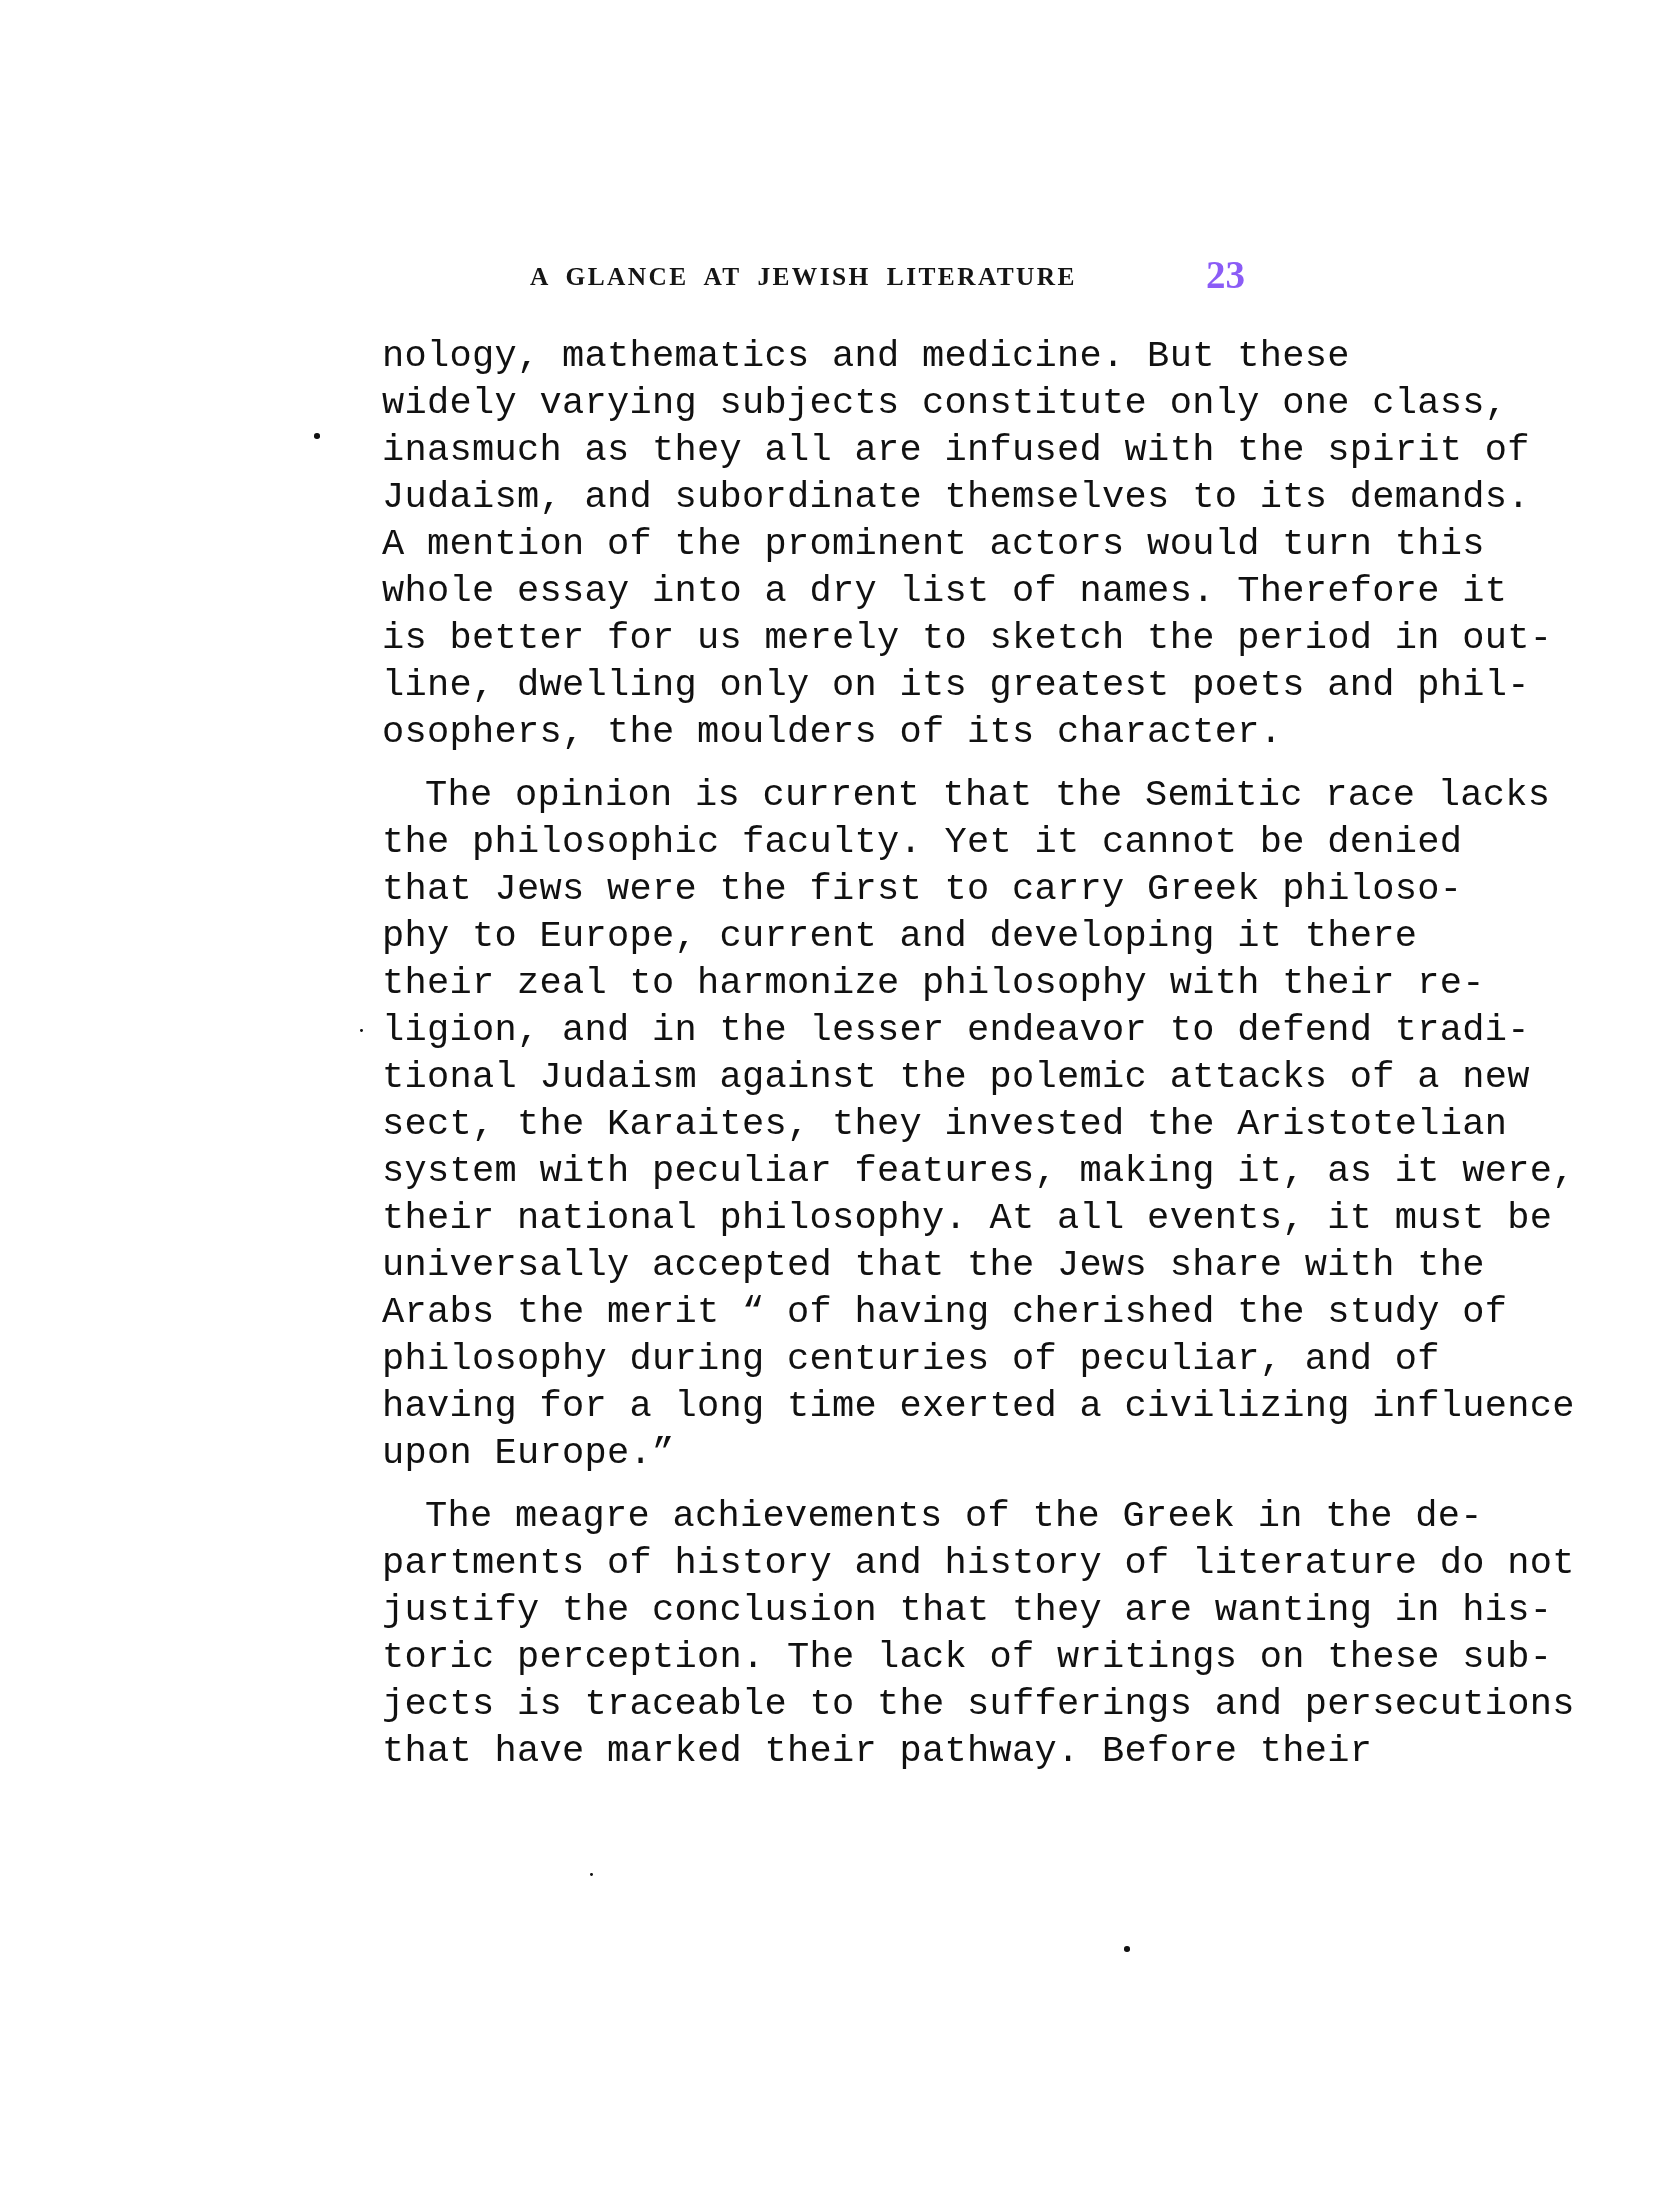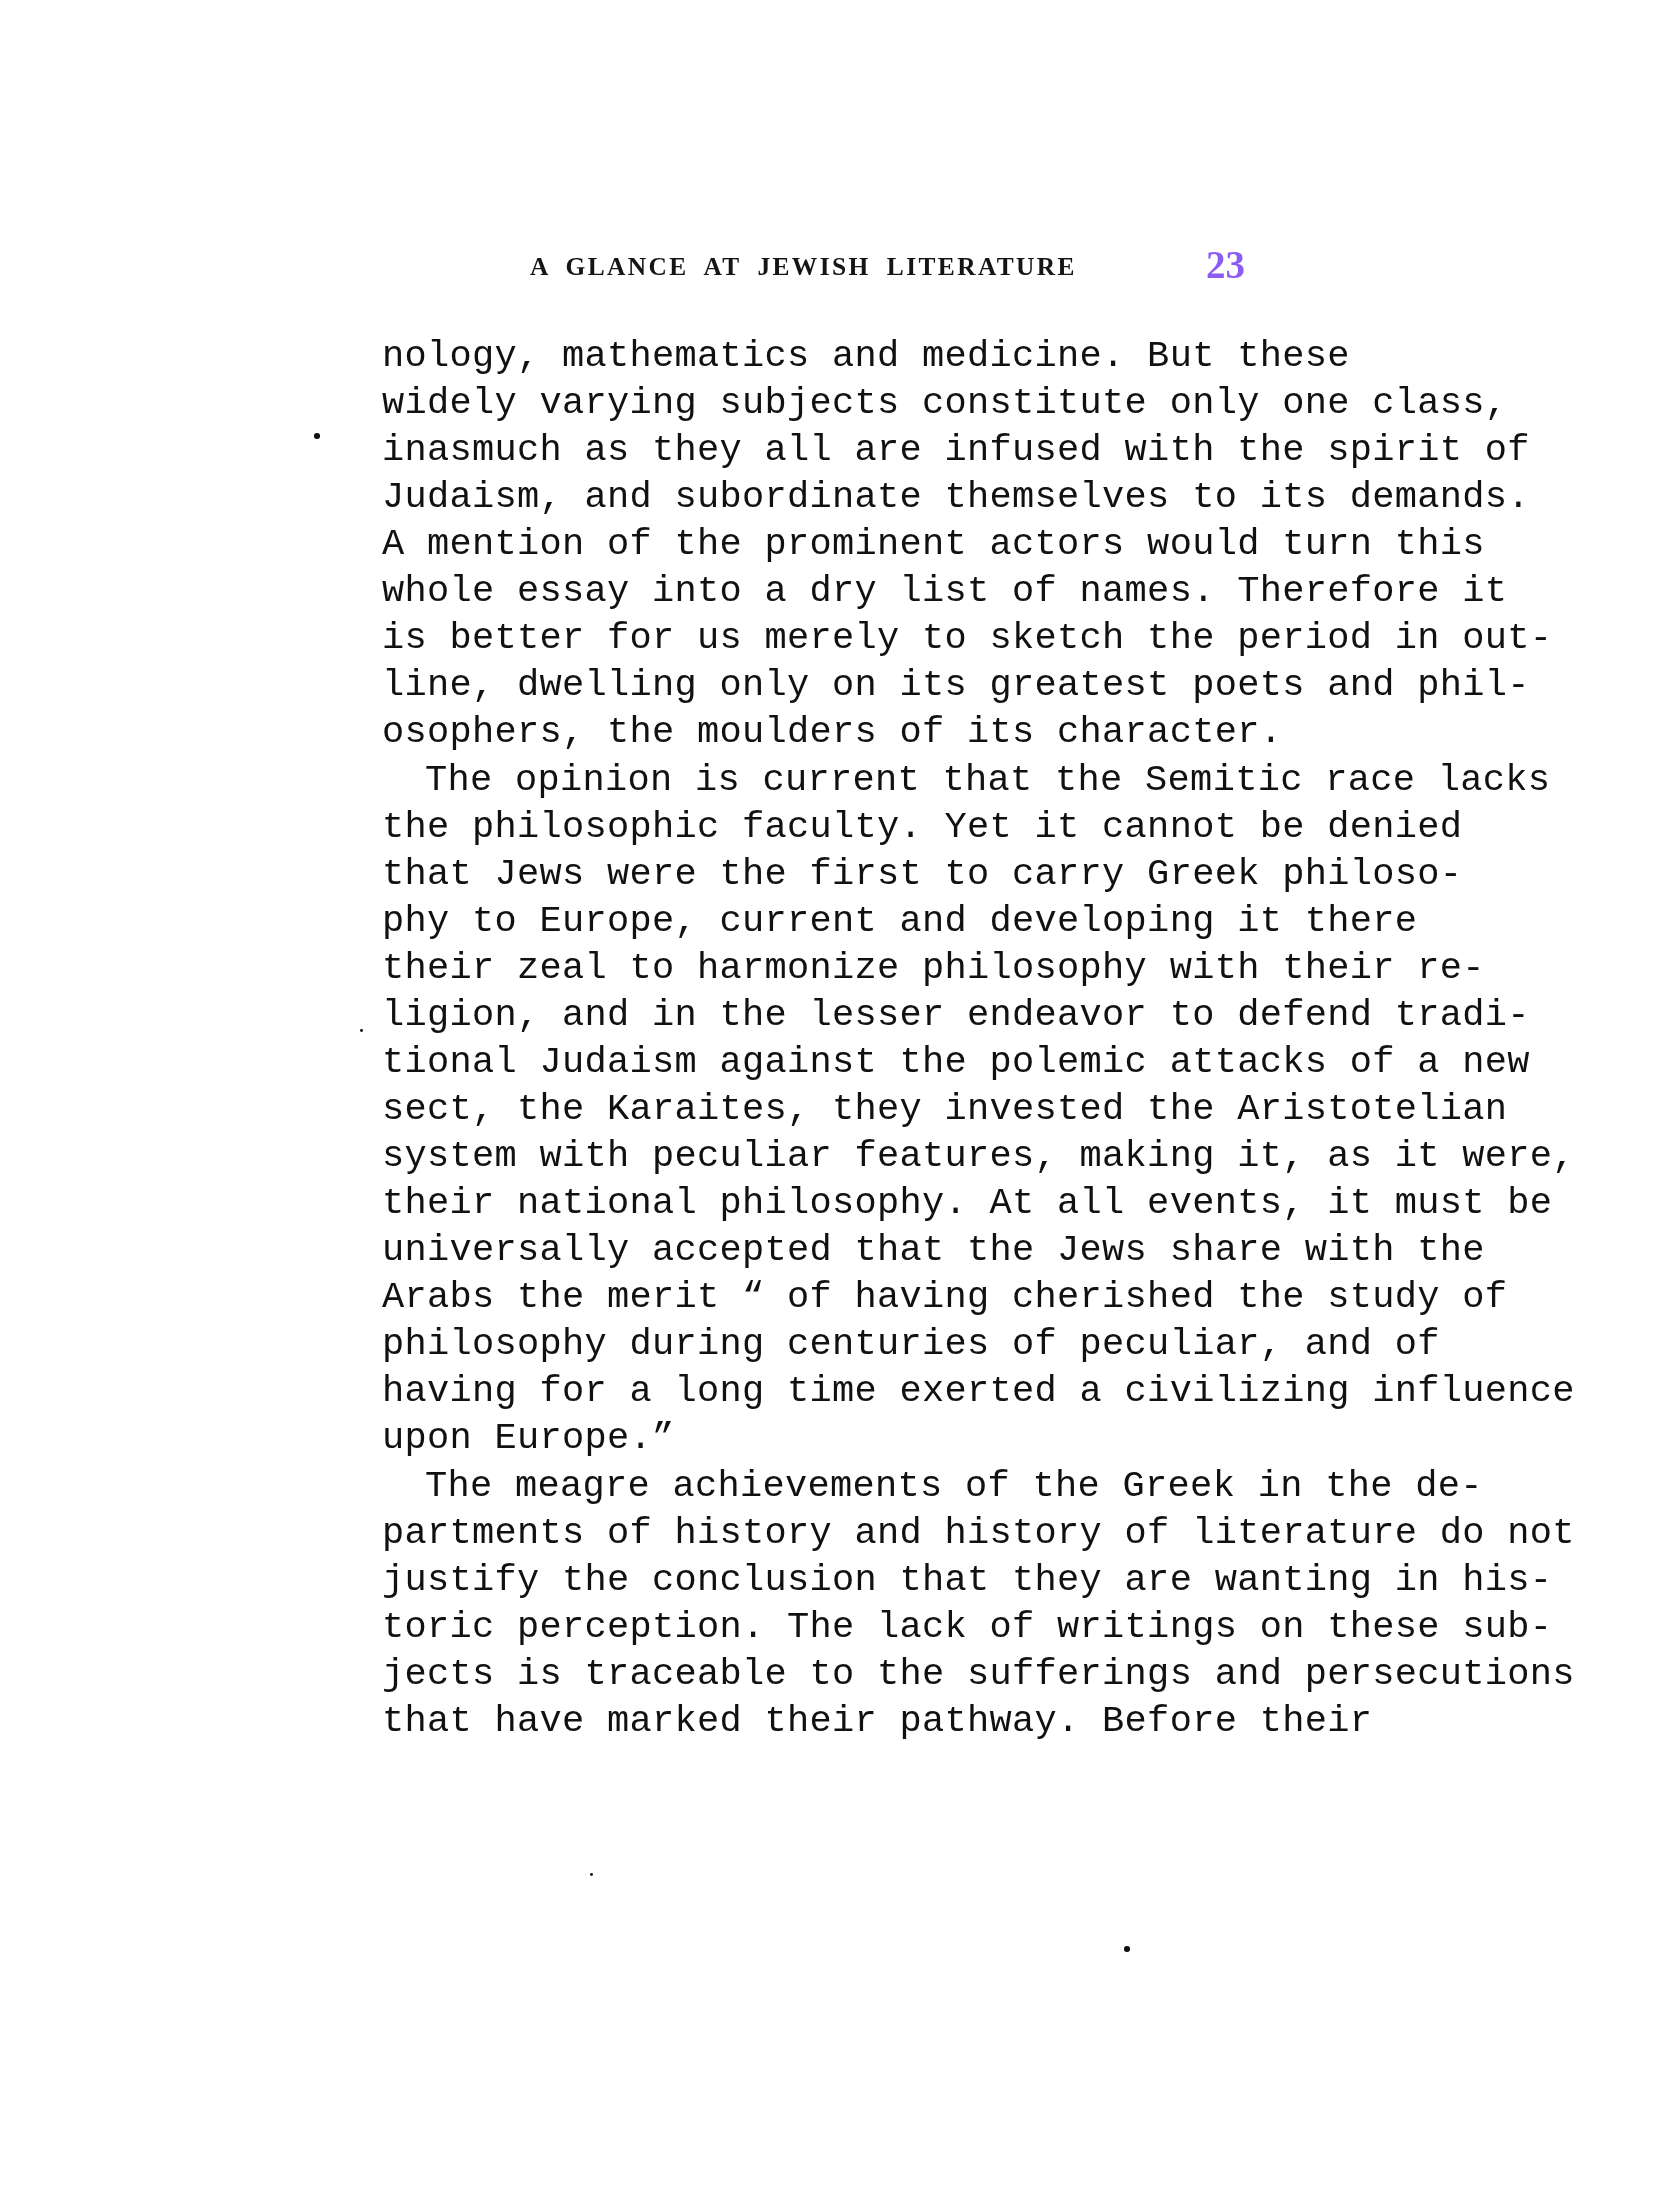--- a/index.html
+++ b/index.html
@@ -17,21 +17,21 @@
     }
     .page {
       position: absolute;
       left: 0; top: 0;
       width: 1655px; height: 2205px;
       background: #ffffff;
     }
     .running-head {
       position: absolute;
       left: 382px;
-      top: 244px;
+      top: 254px;
       width: 863px;
       height: 45px;
     }
     .running-title {
       position: absolute;
       left: 148px;
       top: 7.5px;
       font-size: 25.4px;
       font-weight: bold;
       letter-spacing: 2.4px;
@@ -54,21 +54,21 @@
       position: absolute;
       left: 382px;
       top: 333px;
       width: 863px;
     }
     .paragraph {
       margin: 0;
       font-family: Liberation Mono, monospace;
     }
     .paragraph + .paragraph {
-      margin-top: 1px;
+      margin-top: 16px;
     }
     .line {
       display: block;
       height: 47px;
       line-height: 47px;
       font-size: 37px;
       text-align: justify;
       text-align-last: justify;
       white-space: nowrap;
       overflow: visible;

